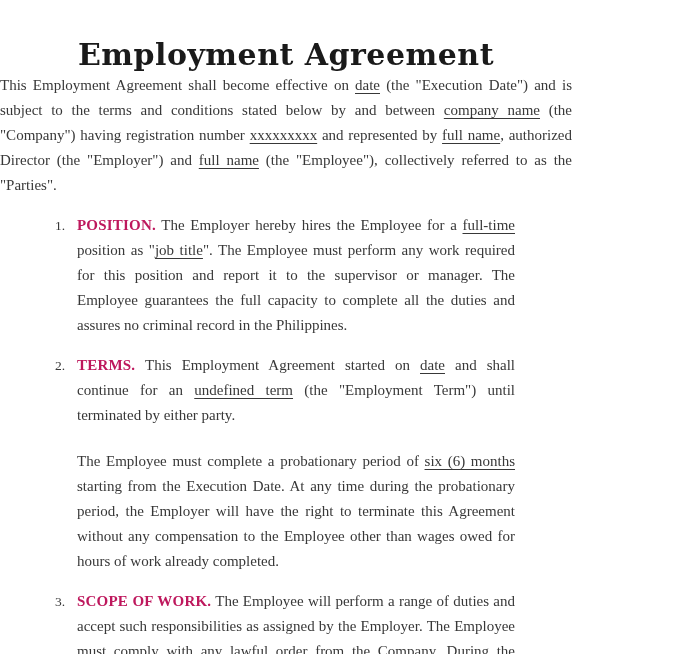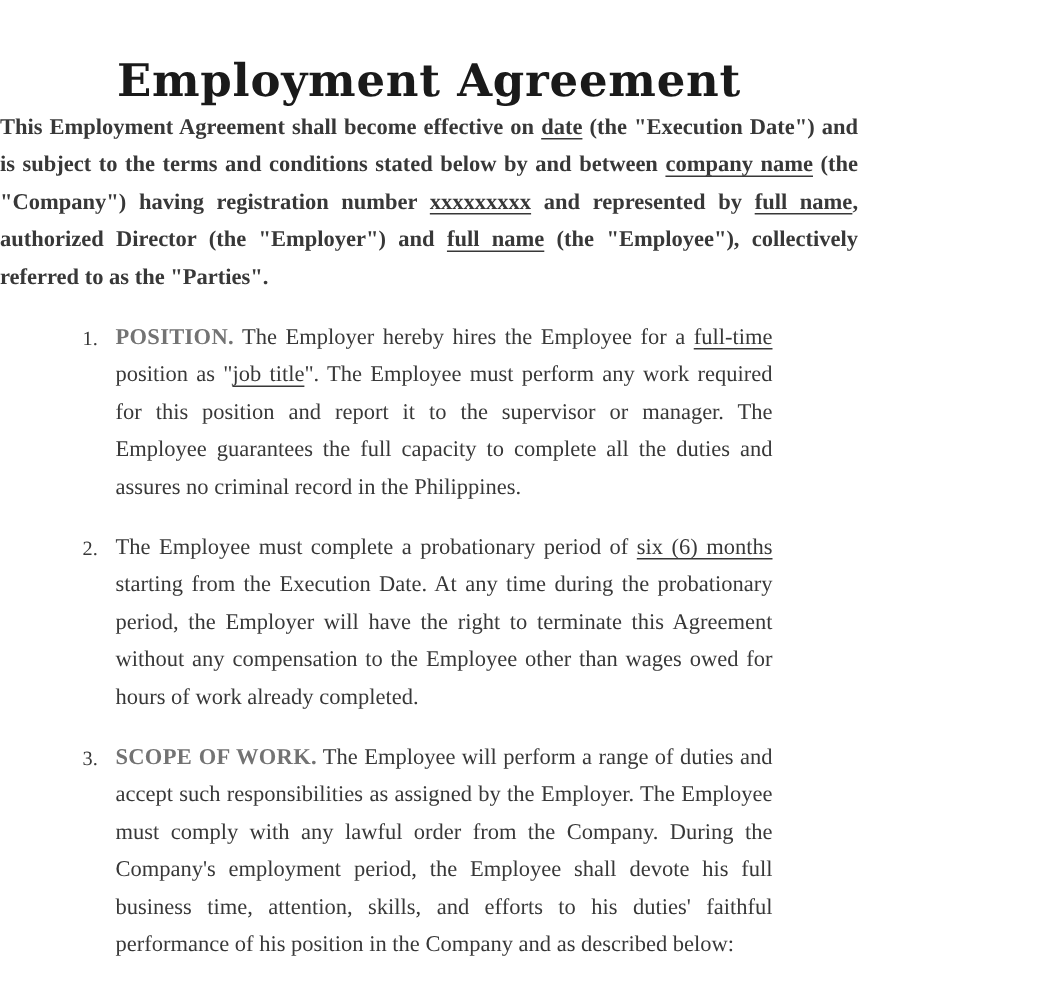--- a/index.html
+++ b/index.html
@@ -22,21 +22,21 @@
     letter-spacing: 0.5px;
     color: #1a1a1a;
   }
   .flag {
     position: absolute;
     top: 27px;
     left: 583px;
     width: 54px;
     height: 54px;
   }
-  .intro { margin: 56px 57px 0; font-weight: bold; }
+  .intro { margin: 56px 57px 0; }
   p.para {
     margin: 0;
     font-size: 15px;
     line-height: 25px;
     text-align: justify;
     color: #383838;
   }
   .para + .para { margin-top: 21px; }
   .sections {
     list-style: none;
@@ -50,21 +50,21 @@
     width: 22px;
     margin-left: -2px;
     font-size: 13.5px;
     line-height: 25px;
     color: #383838;
   }
   .sec-body { flex: 1; min-width: 0; }
   .heading {
     font-weight: 700;
     letter-spacing: 0.2px;
-    color: #737373;
+    color: #be185d;
   }
   .u {
     text-decoration: underline;
     text-underline-offset: 2.5px;
     text-decoration-thickness: 1px;
   }
 </style>
 </head>
 <body>
 
@@ -109,20 +109,21 @@
     <li class="section">
       <span class="num">1.</span>
       <div class="sec-body">
         <p class="para"><span class="heading">POSITION.</span> <span><span>The Employer hereby hires the Employee for a </span><span class="u">full-time</span><span> position as "</span><span class="u">job title</span><span>". The Employee must perform any work required for this position and report it to the supervisor or manager. The Employee guarantees the full capacity to complete all the duties and assures no criminal record in the Philippines.</span></span></p>
       </div>
     </li>
 
     <li class="section">
       <span class="num">2.</span>
       <div class="sec-body">
+        <p class="para"><span class="heading">TERMS.</span> <span><span>This Employment Agreement started on </span><span class="u">date</span><span> and shall continue for an </span><span class="u">undefined term</span><span> (the "Employment Term") until terminated by either party.</span></span></p>
         <p class="para"><span>The Employee must complete a probationary period of </span><span class="u">six (6) months</span><span> starting from the Execution Date. At any time during the probationary period, the Employer will have the right to terminate this Agreement without any compensation to the Employee other than wages owed for hours of work already completed.</span></p>
       </div>
     </li>
 
     <li class="section">
       <span class="num">3.</span>
       <div class="sec-body">
         <p class="para"><span class="heading">SCOPE OF WORK.</span> <span><span>The Employee will perform a range of duties and accept such responsibilities as assigned by the Employer. The Employee must comply with any lawful order from the Company. During the Company's employment period, the Employee shall devote his full business time, attention, skills, and efforts to his duties' faithful performance of his position in the Company and as described below:</span></span></p>
       </div>
     </li>

